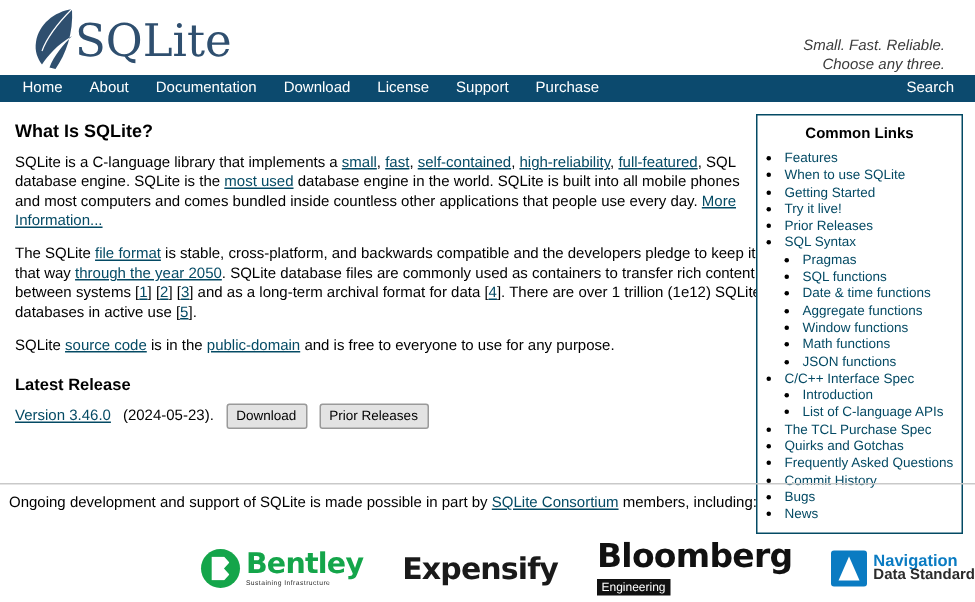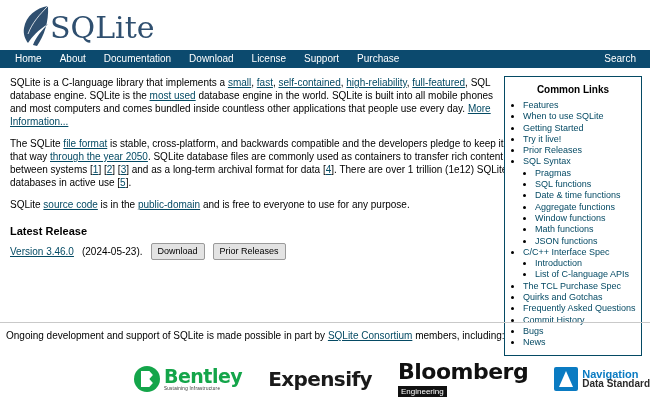--- a/index.html
+++ b/index.html
@@ -257,37 +257,42 @@
   <div class="header">
     <div class="logo">
       <div class="logo-mark">
         <svg width="34" height="44" viewBox="0 0 34 44" xmlns="http://www.w3.org/2000/svg">
           <path d="M30 2 C18 4, 8 12, 6 24 C5 30, 7 35, 10 39 C14 33, 20 26, 30 20 C24 26, 18 33, 15 41 L19 42 C26 32, 31 18, 30 2 Z" fill="#2f4f6f"></path>
           <path d="M30 2 C22 10, 14 19, 10 30" fill="none" stroke="#ffffff" stroke-width="0.8"></path>
         </svg>
       </div>
       <div class="logo-text">SQLite</div>
     </div>
+    <div class="tagline">
+      <div>Small. Fast. Reliable.</div>
+      <div>Choose any three.</div>
+    </div>
   </div>
 
   <div class="navbar">
     <a class="nav-item" href="#">Home</a>
     <a class="nav-item" href="#">About</a>
     <a class="nav-item" href="#">Documentation</a>
     <a class="nav-item" href="#">Download</a>
     <a class="nav-item" href="#">License</a>
     <a class="nav-item" href="#">Support</a>
     <a class="nav-item" href="#">Purchase</a>
     <span class="spacer"></span>
     <a class="nav-item nav-search" href="#">Search</a>
   </div>
 
   <div class="content">
 
     <div class="main">
+      <h1 class="page-title">What Is SQLite?</h1>
 
       <p class="para"><span>SQLite is a C-language library that implements a </span><a href="#">small</a><span>, </span><a href="#">fast</a><span>, </span><a href="#">self-contained</a><span>, </span><a href="#">high-reliability</a><span>, </span><a href="#">full-featured</a><span>, SQL database engine. SQLite is the </span><a href="#">most used</a><span> database engine in the world. SQLite is built into all mobile phones and most computers and comes bundled inside countless other applications that people use every day. </span><a href="#">More Information...</a></p>
 
       <p class="para"><span>The SQLite </span><a href="#">file format</a><span> is stable, cross-platform, and backwards compatible and the developers pledge to keep it that way </span><a href="#">through the year 2050</a><span>. SQLite database files are commonly used as containers to transfer rich content between systems [</span><a href="#">1</a><span>] [</span><a href="#">2</a><span>] [</span><a href="#">3</a><span>] and as a long-term archival format for data [</span><a href="#">4</a><span>]. There are over 1 trillion (1e12) SQLite databases in active use [</span><a href="#">5</a><span>].</span></p>
 
       <p class="para"><span>SQLite </span><a href="#">source code</a><span> is in the </span><a href="#">public-domain</a><span> and is free to everyone to use for any purpose.</span></p>
 
       <h2 class="section-title">Latest Release</h2>
 
       <div class="release-row">

